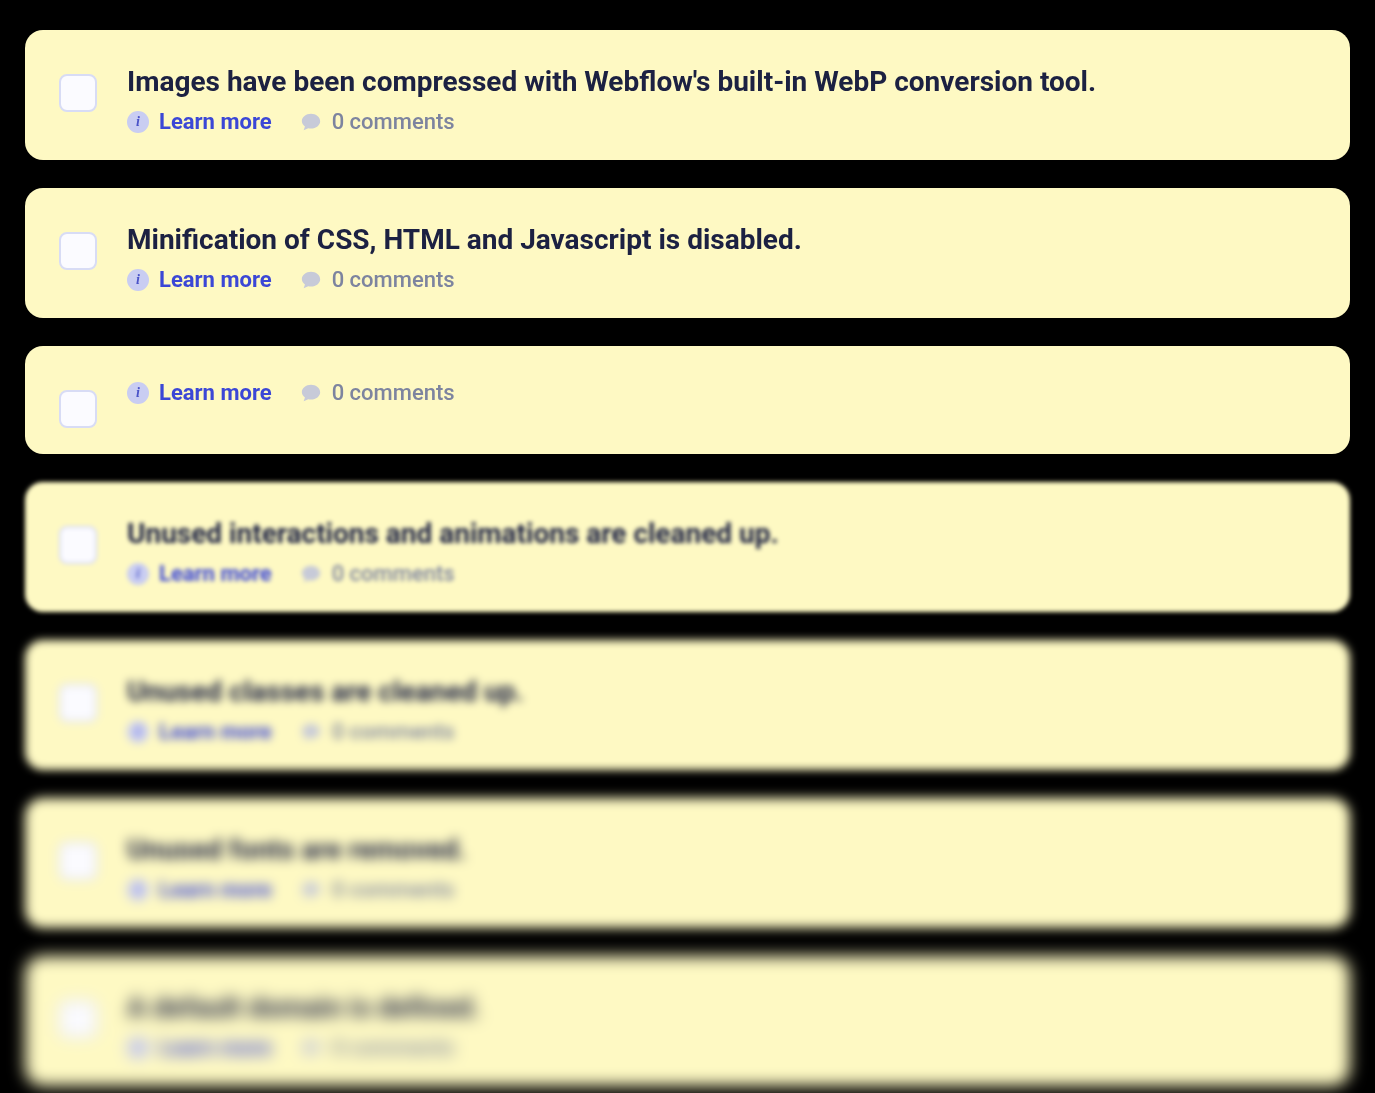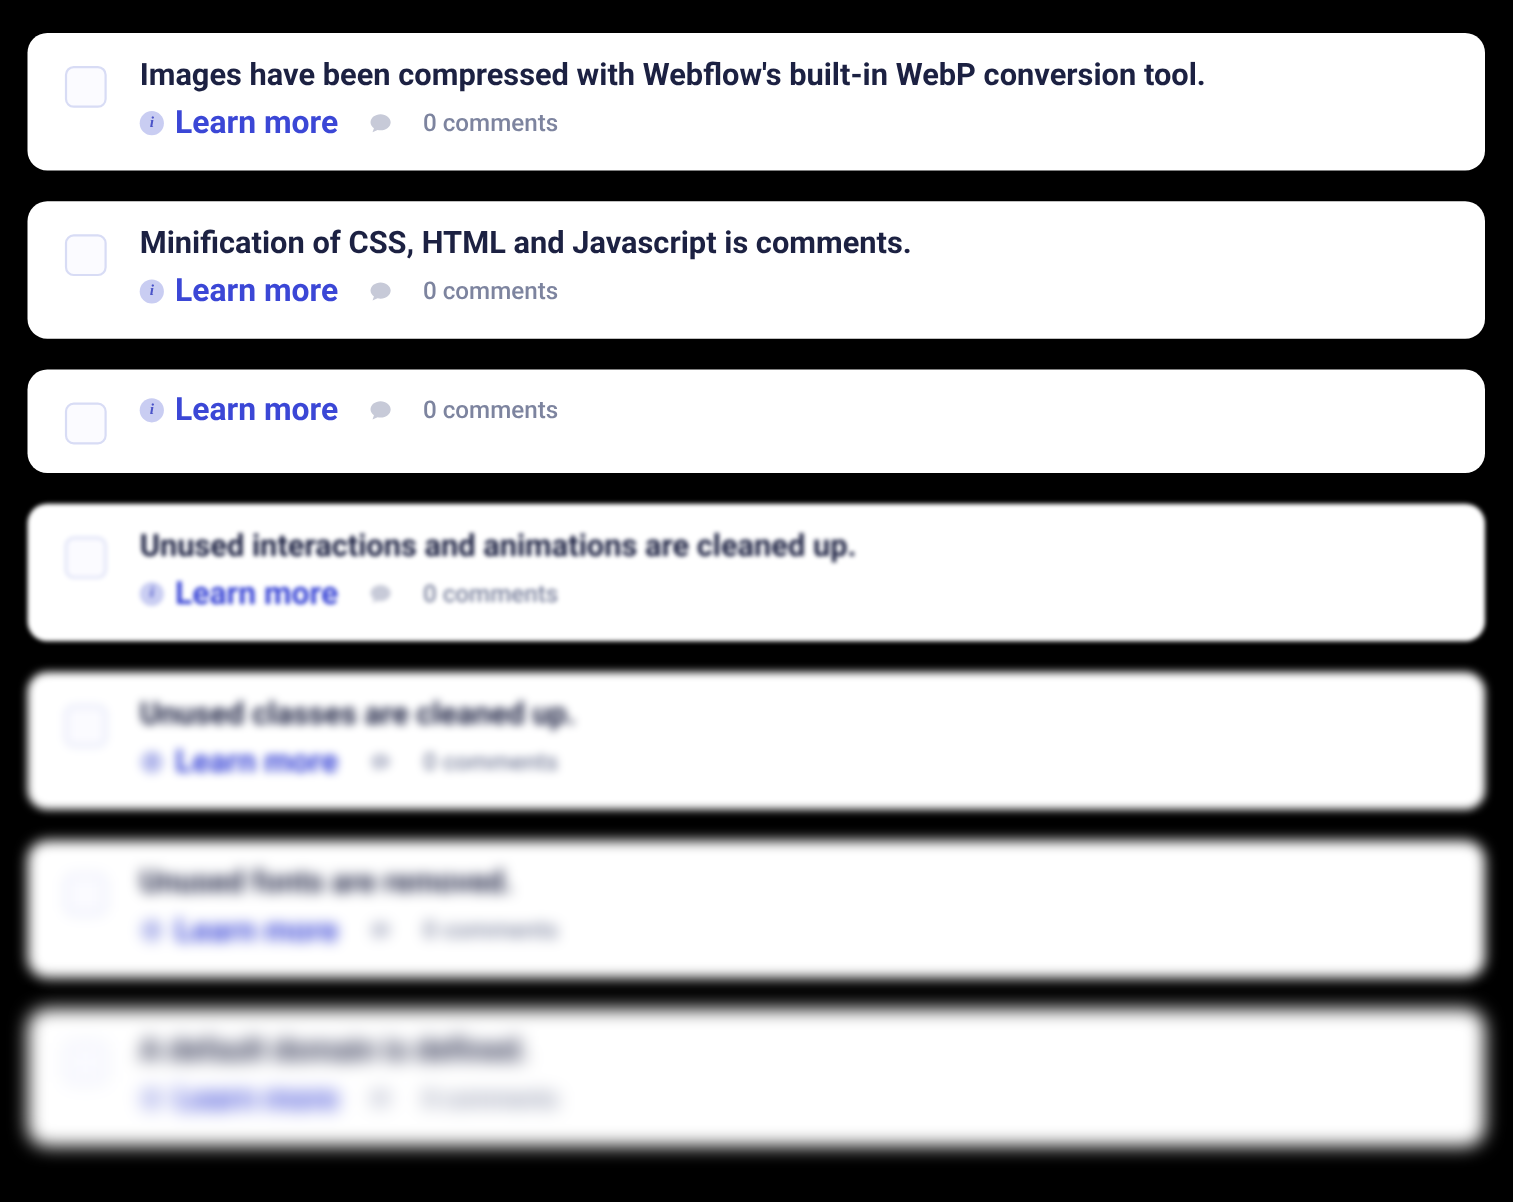--- a/index.html
+++ b/index.html
@@ -9,23 +9,23 @@
     width: 1375px;
     height: 1093px;
     padding: 30px 25px;
   }
   .card-list {
     display: flex;
     flex-direction: column;
     gap: 28px;
   }
   .card {
-    background: #ffffff;
+    background: #fef9c3;
     border-radius: 18px;
-    padding: 20px 34px 26px 34px;
+    padding: 34px 34px 26px 34px;
     display: flex;
     align-items: flex-start;
     gap: 30px;
     box-shadow: 0 20px 40px rgba(0,0,0,0.45);
   }
   .checkbox {
     width: 38px;
     height: 38px;
     min-width: 38px;
     border: 2px solid #d8dcf5;
@@ -63,28 +63,28 @@
     display: flex;
     align-items: center;
     justify-content: center;
     font-size: 14px;
     font-weight: 700;
     font-style: italic;
     font-family: Georgia, serif;
   }
   .learn-link {
     color: #3b47d6;
-    font-size: 29px;
+    font-size: 22px;
     font-weight: 700;
     text-decoration: none;
   }
   .comments {
     display: flex;
     align-items: center;
-    gap: 27px;
+    gap: 10px;
     color: #7d849f;
     font-size: 22px;
     font-weight: 500;
   }
   .comment-icon {
     width: 22px;
     height: 22px;
     fill: #c7cad8;
   }
   .blur-1 { filter: blur(2px); }
@@ -112,21 +112,21 @@
             </svg>
           <span>0 comments</span>
         </div>
       </div>
     </div>
   </div>
 
   <div class="card">
     <div class="checkbox"></div>
     <div class="content">
-      <div class="title">Minification of CSS, HTML and Javascript is comments.</div>
+      <div class="title">Minification of CSS, HTML and Javascript is disabled.</div>
       <div class="meta">
         <div class="learn">
           <div class="info-badge">i</div>
           <a class="learn-link">Learn more</a>
         </div>
         <div class="comments">
           <svg class="comment-icon" viewBox="0 0 24 24">
               <path d="M12 3C6.5 3 2 6.6 2 11c0 2.4 1.3 4.5 3.4 6L4 21l5-2.2c1 .2 2 .3 3 .3 5.5 0 10-3.6 10-8S17.5 3 12 3z"></path>
             </svg>
           <span>0 comments</span>

